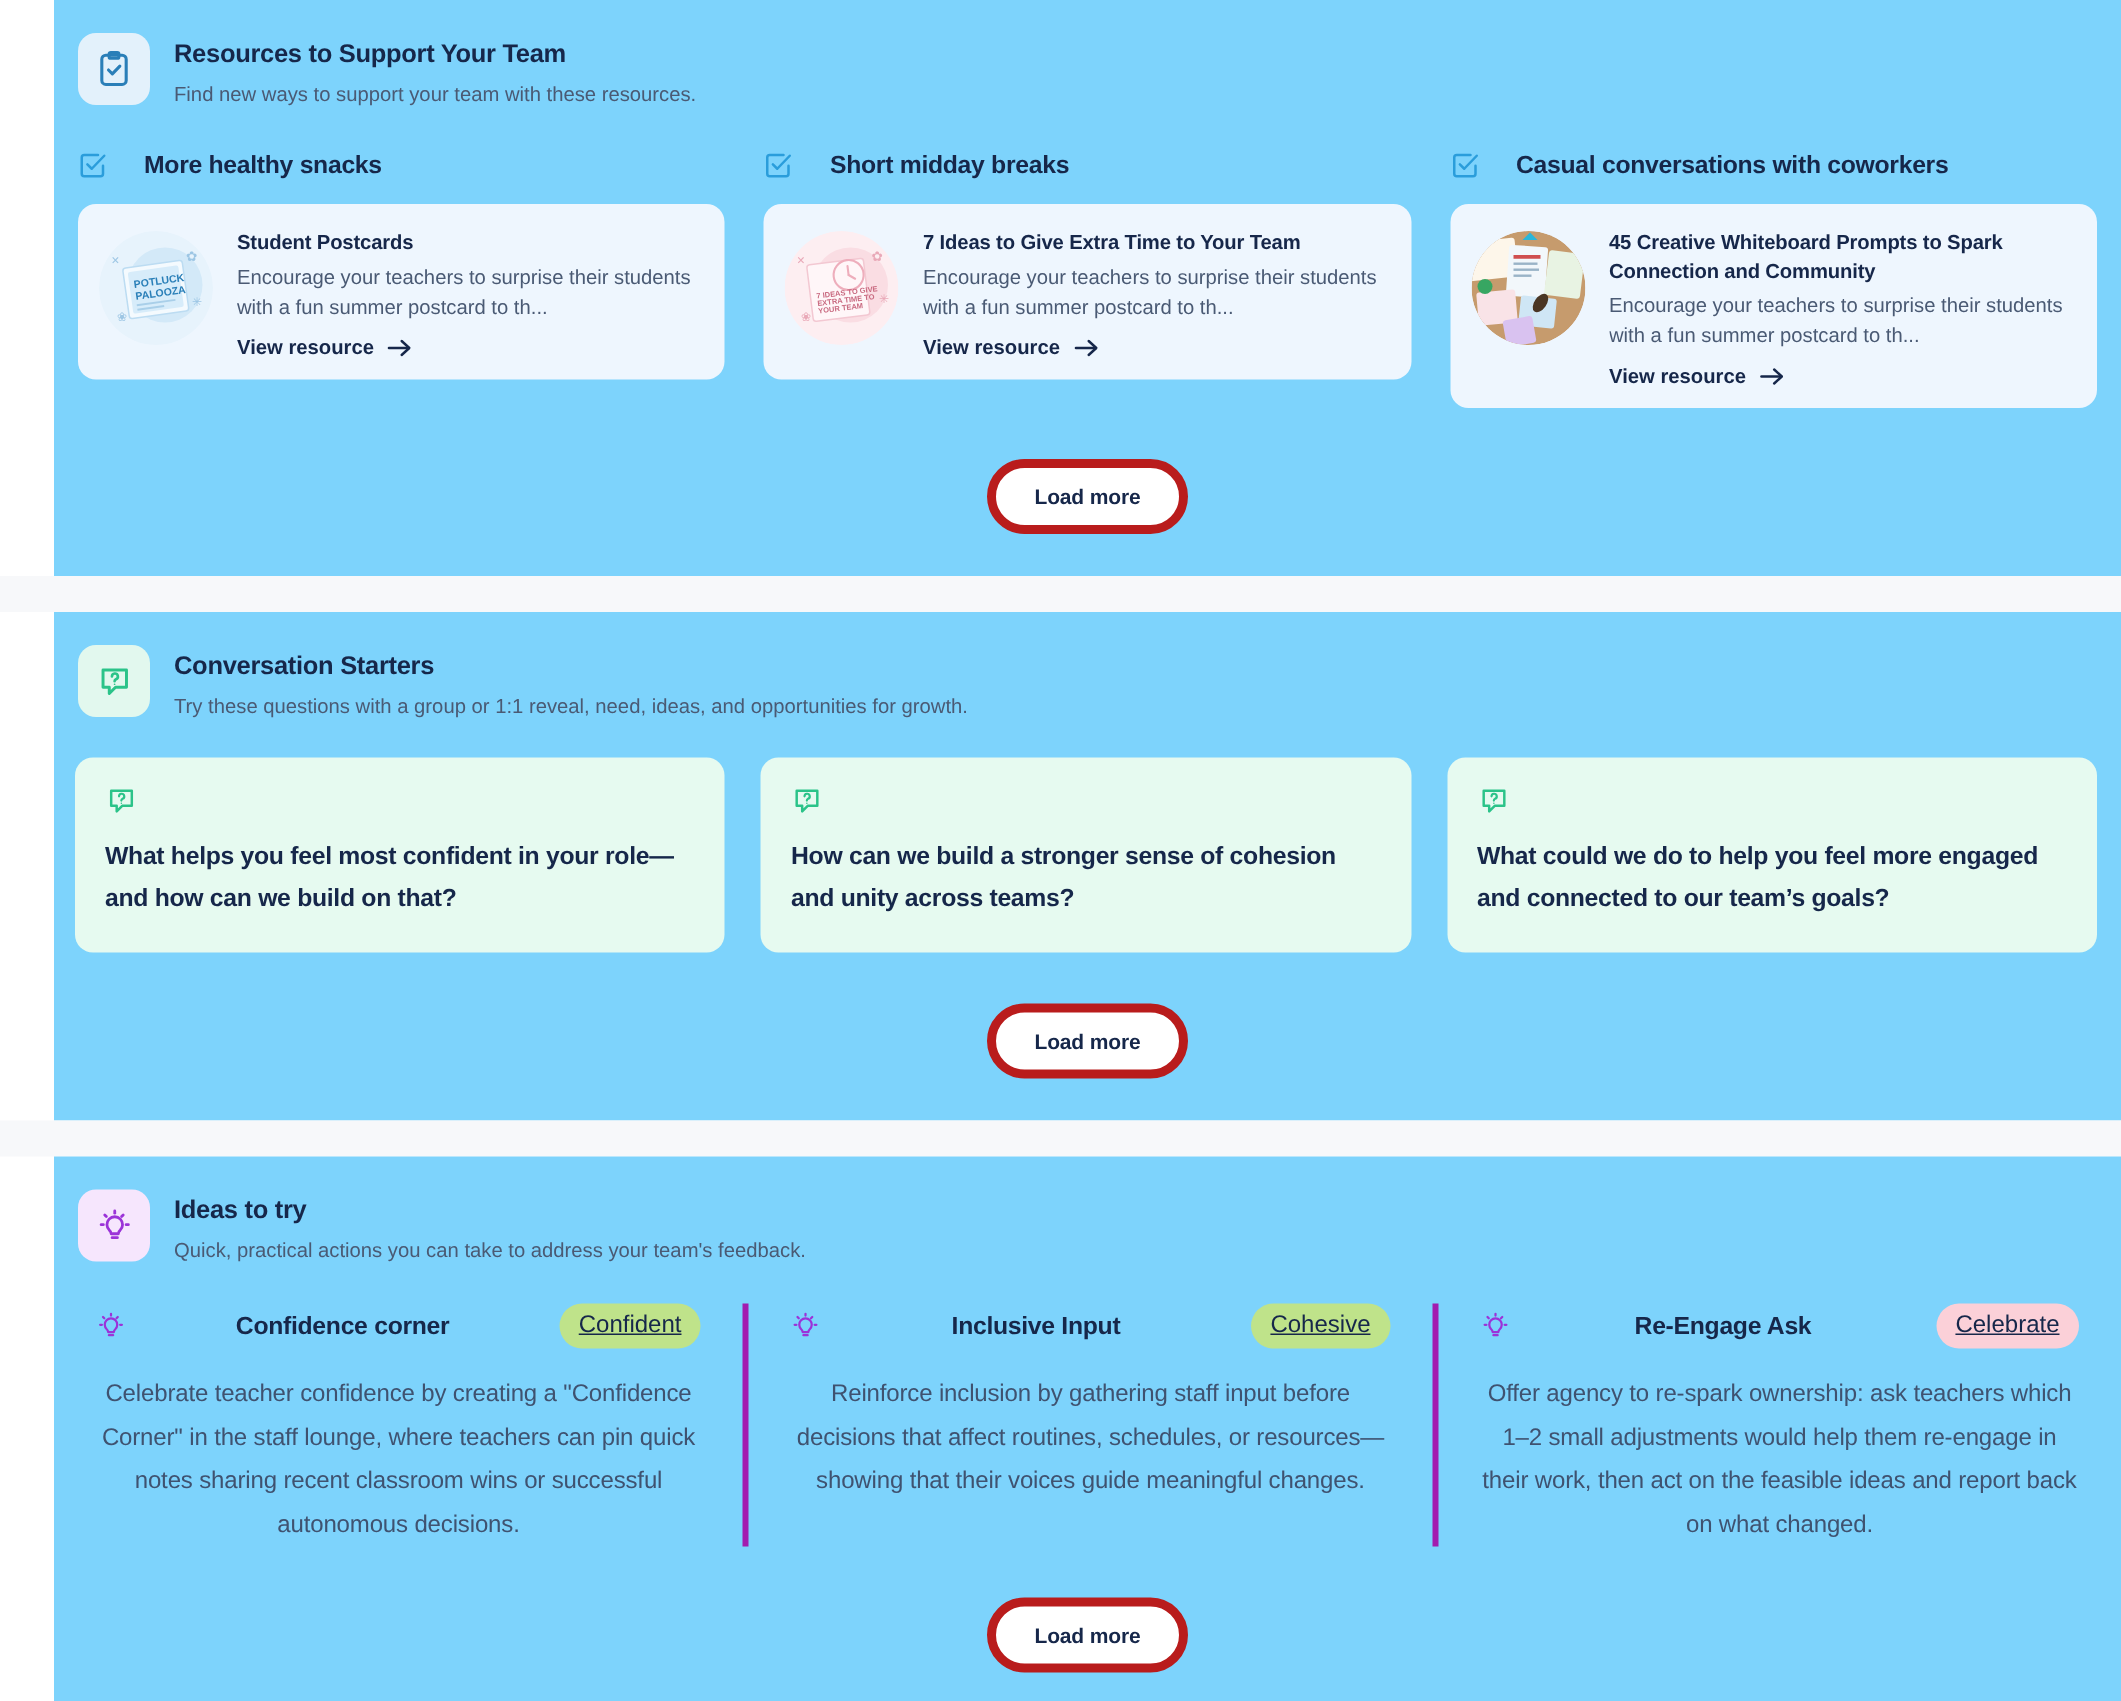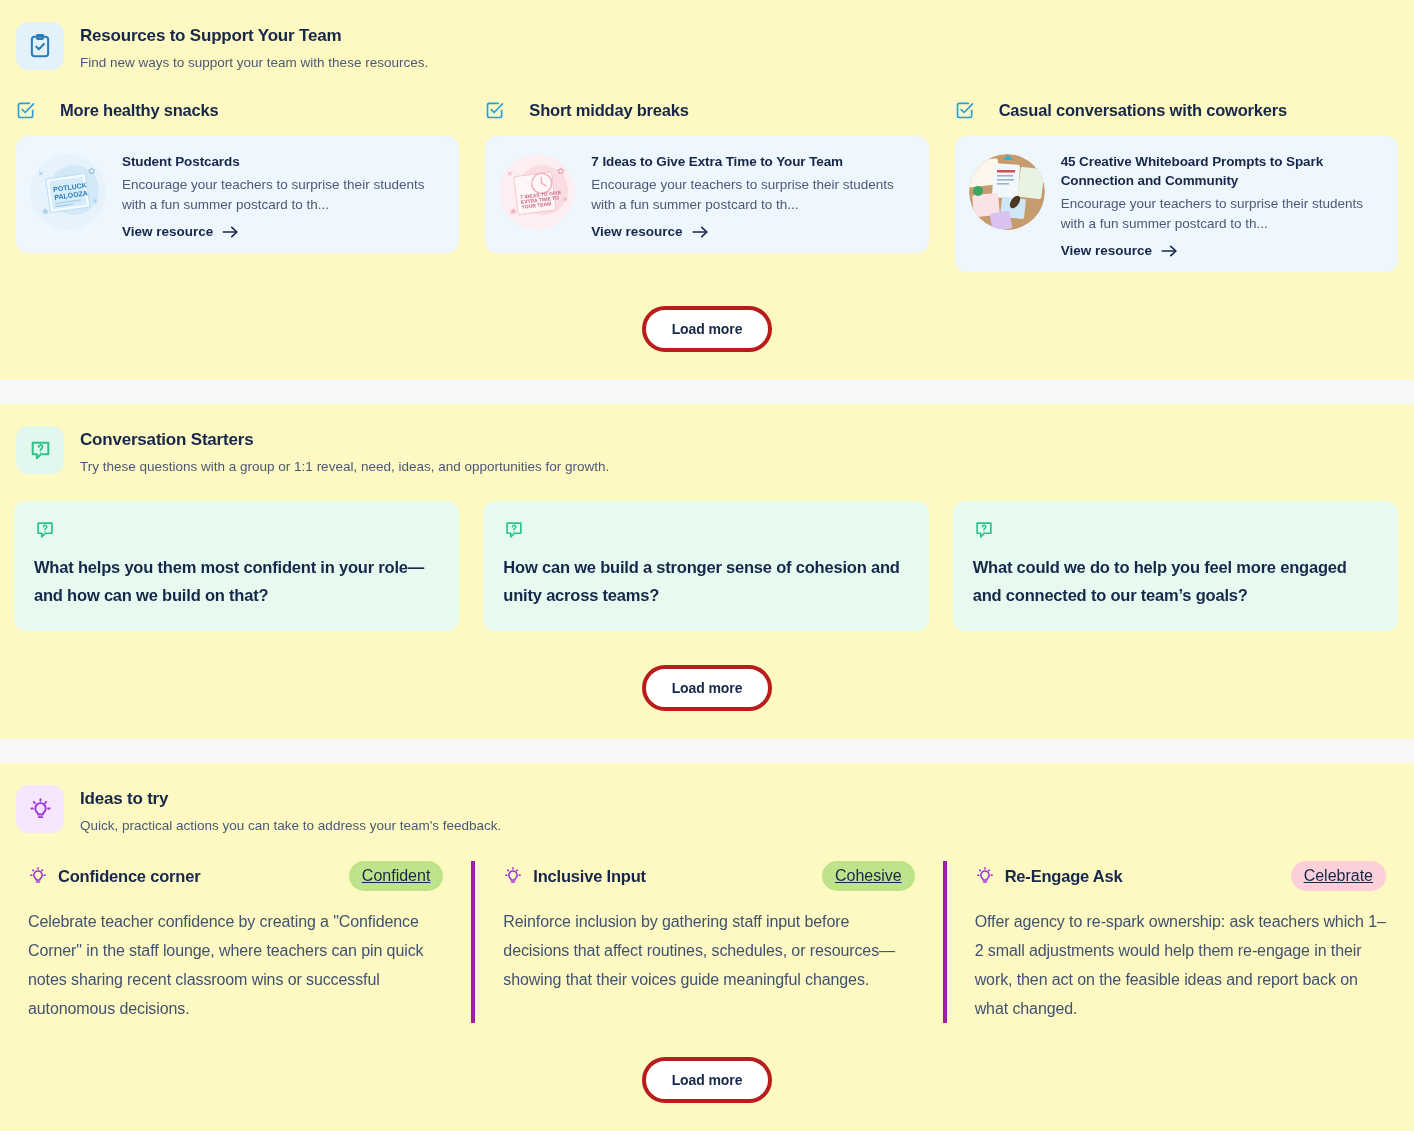--- a/index.html
+++ b/index.html
@@ -6,21 +6,21 @@
   html, body {
     width: 1414px;
     background: #ffffff;
     font-family: "Liberation Sans", sans-serif;
     color: #16274a;
     -webkit-font-smoothing: antialiased;
   }
   body { width: 1414px; min-height: 1134px; overflow-x: hidden; }
 
   
-  .section { background: #fef9c3; }
+  .section { background: #7dd3fc; margin-left: 36px; }
   .band { height: 24px; background: #f7f8fa; width: 100%; }
 
   .sec-head {
     display: flex;
     align-items: flex-start;
     gap: 16px;
     padding: 22px 20px 0 16px;
   }
   .sec-icon {
     width: 48px; height: 48px;
@@ -83,21 +83,21 @@
     display: flex; align-items: center; gap: 9px;
     margin-top: 9px;
     font-size: 13.5px; font-weight: 700; color: #16274a;
     cursor: pointer;
   }
   .arrow { width: 17px; height: 14px; display: block; }
 
   
   .load-wrap { display: flex; justify-content: center; padding: 34px 0 28px 0; }
   .load-btn {
-    border: 4px solid #b91c1c;
+    border: 6px solid #b91c1c;
     background: #ffffff;
     border-radius: 999px;
     padding: 11px 26px;
     font-size: 14px; font-weight: 700; color: #16274a;
     font-family: "Liberation Sans", sans-serif;
     cursor: pointer; letter-spacing: -0.1px;
   }
 
   
   .cs-grid {
@@ -115,21 +115,21 @@
   .cs-text {
     font-size: 16.5px; font-weight: 700; color: #16274a;
     line-height: 28px; letter-spacing: -0.2px;
   }
 
   
   .ideas-grid {
     display: grid; grid-template-columns: repeat(3, 1fr);
     padding: 26px 0 0 0;
   }
-  .idea-col { padding: 0 28px 0 28px; position: relative; }
+  .idea-col { padding: 0 28px 0 28px; position: relative; text-align: center; }
   .idea-col + .idea-col { border-left: 4px solid #a21caf; }
   .idea-head {
     display: flex; align-items: center; gap: 10px;
     margin-bottom: 16px;
   }
   .bulb-sm { width: 20px; height: 20px; flex: 0 0 20px; display: block; }
   .idea-title {
     font-size: 16.5px; font-weight: 700; color: #16274a; letter-spacing: -0.2px;
     flex: 1; white-space: nowrap;
   }
@@ -336,21 +336,21 @@
 
   <div class="cs-grid">
     <div class="cs-card">
       <span class="cs-icon">
         <svg width="22" height="22" viewBox="0 0 24 24" fill="none" stroke="#2bc389" stroke-width="1.8" stroke-linecap="round" stroke-linejoin="round">
           <path d="M4.5 4.5h15v11h-7l-4 4v-4h-4z"></path>
           <path d="M10.2 8.6a1.9 1.9 0 1 1 2.6 1.8c-.6.3-.9.8-.9 1.3" stroke-width="1.6"></path>
           <circle cx="11.9" cy="13.6" r="0.55" fill="#2bc389" stroke="none"></circle>
         </svg>
       </span>
-      <div class="cs-text">What helps you them most confident in your role—and how can we build on that?</div>
+      <div class="cs-text">What helps you feel most confident in your role—and how can we build on that?</div>
     </div>
     <div class="cs-card">
       <span class="cs-icon">
         <svg width="22" height="22" viewBox="0 0 24 24" fill="none" stroke="#2bc389" stroke-width="1.8" stroke-linecap="round" stroke-linejoin="round">
           <path d="M4.5 4.5h15v11h-7l-4 4v-4h-4z"></path>
           <path d="M10.2 8.6a1.9 1.9 0 1 1 2.6 1.8c-.6.3-.9.8-.9 1.3" stroke-width="1.6"></path>
           <circle cx="11.9" cy="13.6" r="0.55" fill="#2bc389" stroke="none"></circle>
         </svg>
       </span>
       <div class="cs-text">How can we build a stronger sense of cohesion and unity across teams?</div>

